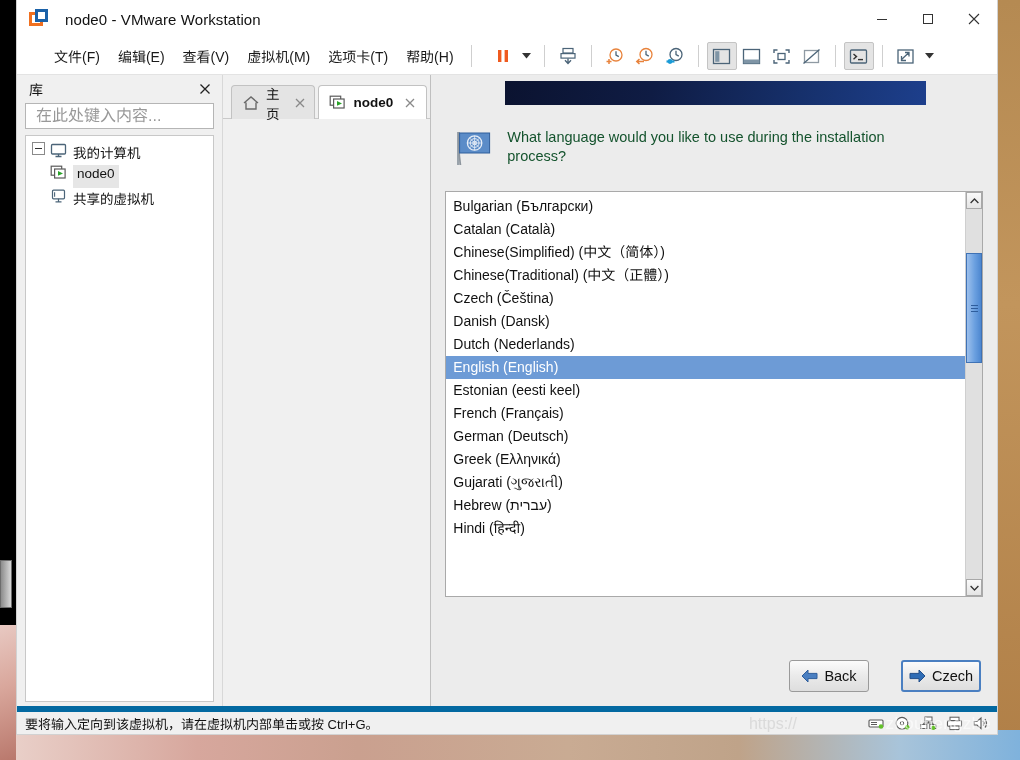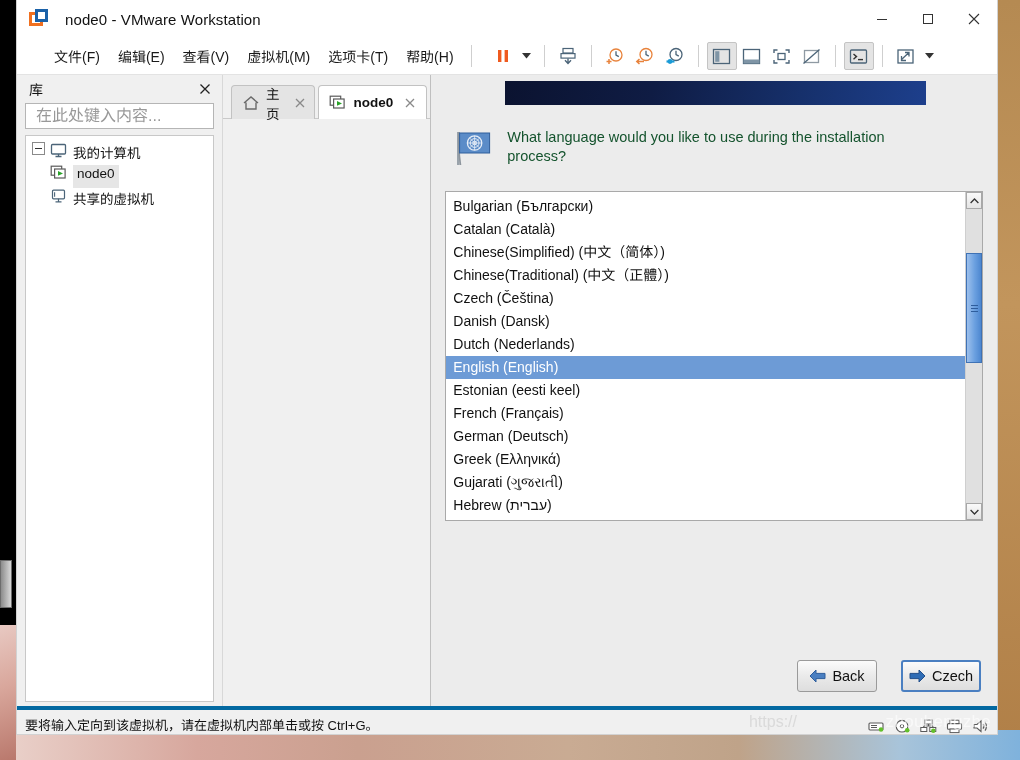--- a/index.html
+++ b/index.html
@@ -138,21 +138,21 @@
   .vm-banner {
     position: absolute; left: 74px; top: 6px; right: 71px; height: 24px;
     background: linear-gradient(100deg,#0b1330 0%,#0f1c44 35%,#16306b 70%,#1d3f8c 100%);
   }
   .vm-question { position: absolute; left: 8px; top: 53px; right: 8px; display: flex; align-items: flex-start; }
   .flag-icon { width: 44px; height: 40px; flex: 0 0 44px; margin-left: 14px; position: relative; }
   .q-text {
     margin-left: 10px; font-size: 14.5px; line-height: 19px; color: #14532d; max-width: 420px;
   }
   .list-wrap {
-    position: absolute; left: 14px; top: 116px; right: 14px; height: 330px;
+    position: absolute; left: 14px; top: 116px; right: 14px; height: 406px;
     background: #fff; border: 1px solid #a9a9a9; display: flex;
   }
   .lang-list { flex: 1; overflow: hidden; padding-top: 3px; }
   .lang-item {
     height: 23px; line-height: 23px; padding-left: 7px; font-size: 14px; color: #111; cursor: default;
     white-space: nowrap;
   }
   .lang-item.selected { background: #6d9bd6; color: #fff; }
 
   
@@ -164,32 +164,32 @@
   }
   .vsb-track { flex: 1; background: #e0e0e0; position: relative; }
   .vsb-thumb {
     position: absolute; left: 0; right: 0; top: 44px; height: 110px;
     background: linear-gradient(90deg,#9dc0ec,#6ba0e0 55%,#4d87d0);
     border: 1px solid #3f72b5; display: flex; align-items: center; justify-content: center;
   }
   .vsb-grip { width: 7px; }
   .vsb-grip div { height: 1px; background: #2e5d9c; margin: 2px 0; }
 
-  .btn-row { position: absolute; right: 16px; bottom: 14px; display: flex; gap: 24px; }
+  .btn-row { position: absolute; right: 16px; bottom: 14px; display: flex; gap: 32px; }
   .wiz-btn {
     width: 80px; height: 32px; display: flex; align-items: center; justify-content: center; gap: 6px;
     background: linear-gradient(180deg,#fbfbfb,#eaeaea 50%,#dedede);
     border: 1px solid #9a9a9a; border-radius: 3px; font-size: 14.5px; color: #111; cursor: default;
   }
   .wiz-btn.focused { border: 2px solid #4a7fc1; }
 
   
   .statusbar {
-    height: 28px; flex: 0 0 28px; background: #f0f0f0; border-top: 4px solid #0369a1;
-    display: flex; align-items: flex-end; padding: 0 8px; position: relative;
+    height: 28px; flex: 0 0 28px; background: #f0f0f0; border-top: 6px solid #0369a1;
+    display: flex; align-items: center; padding: 0 8px; position: relative;
   }
   .status-text { font-size: 13px; color: #111; }
   .status-icons { margin-left: auto; display: flex; align-items: center; gap: 9px; }
   .status-icons .sico { width: 17px; height: 15px; display: flex; align-items: center; cursor: default; }
   .watermark {
     position: absolute; right: 6px; top: 2px; font-size: 17px; color: rgba(255,255,255,.62);
     letter-spacing: .3px; pointer-events: none; font-family: "Liberation Sans", sans-serif;
   }
   .watermark-left {
     position: absolute; right: 200px; top: 3px; font-size: 16px; color: rgba(200,200,200,.55);

